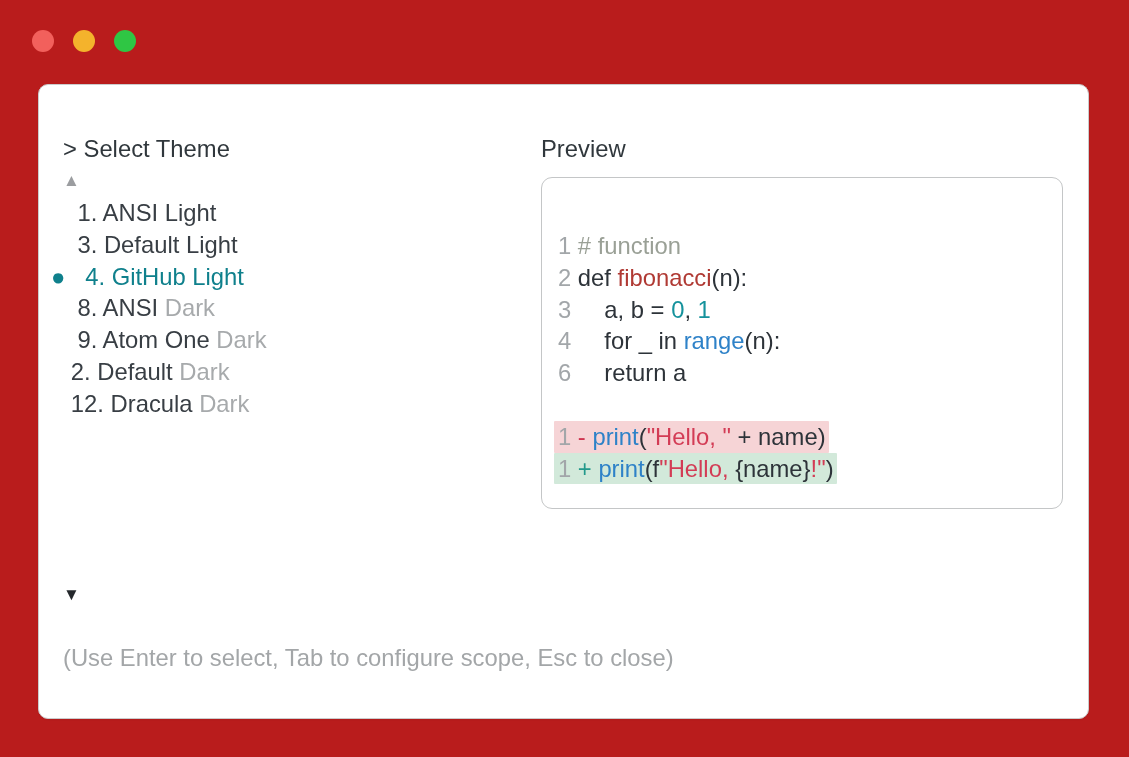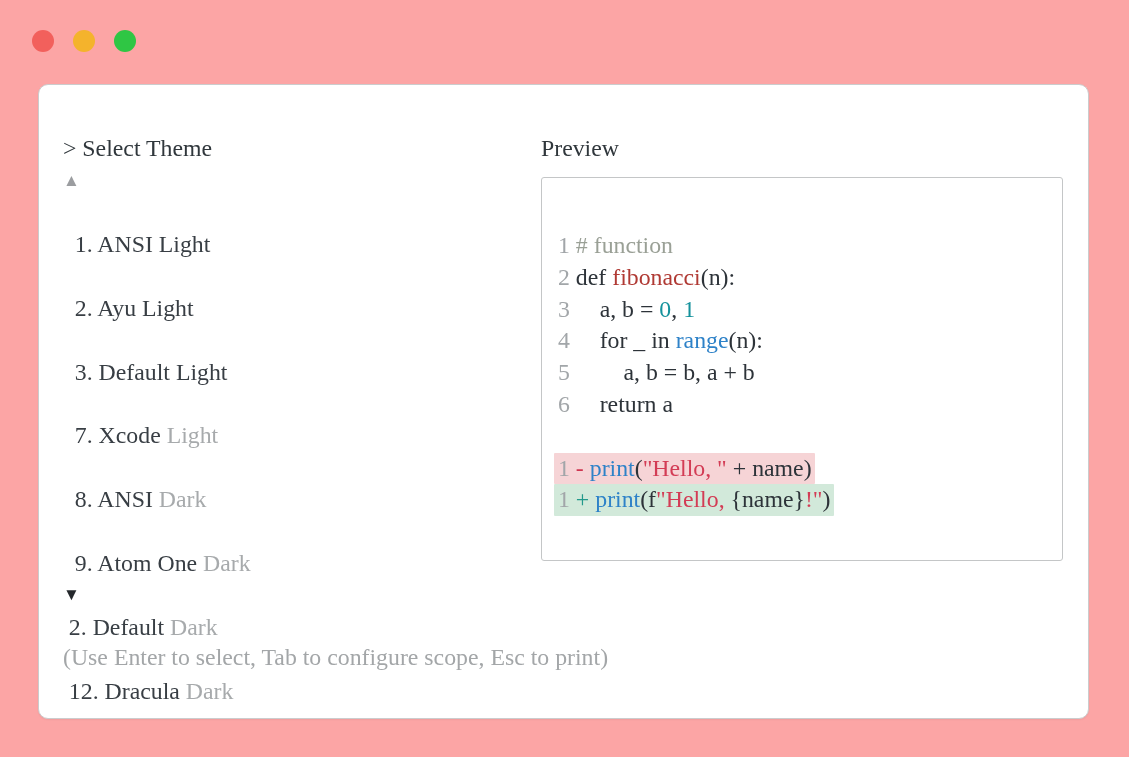--- a/index.html
+++ b/index.html
@@ -1,50 +1,50 @@
 <!DOCTYPE html>
 <html><head>
 <meta charset="utf-8">
 <style>
   * { margin:0; padding:0; box-sizing:border-box; }
   html,body { background:#ffffff; }
   .screen {
-    position:relative; width:1129px; height:757px; background:#fca5a5;
-    font-family:Liberation Serif, serif;
+    position:relative; width:1129px; height:757px; background:#b91c1c;
+    font-family:Liberation Sans, sans-serif;
     font-size:23.8px; line-height:31.8px; color:#333a3f; overflow:hidden;
   }
   .traffic { position:absolute; left:32px; top:30px; display:flex; gap:19px; }
   .light { width:22px; height:22px; border-radius:50%; }
   .light.red    { background:#f2605c; }
   .light.yellow { background:#f4b32c; }
   .light.green  { background:#2fc644; }
 
   .panel {
     position:absolute; left:38px; top:84px; width:1051px; height:635px;
     background:#ffffff; border:1.5px solid #cbcccd; border-radius:10px;
     box-shadow:0 1px 2px rgba(0,0,0,0.05);
   }
   .prompt      { position:absolute; left:24px; top:48px; white-space:pre; color:#30373c; }
   .scroll-up   { position:absolute; left:24px; top:80px;  font-size:17px; line-height:31.8px; color:#9b9da0; cursor:default; }
   .scroll-down { position:absolute; left:24px; top:494px; font-size:17px; line-height:31.8px; color:#24282c; cursor:default; }
   .theme-list  { position:absolute; left:12px; top:112px; }
-  .theme-row   { white-space:pre; height:31.8px; cursor:default;margin-top:32px; }
+  .theme-row   { white-space:pre; height:31.8px; cursor:default; }
   .theme-row .marker    { color:#0f808c; }
   .theme-row .num       { color:#383e44; }
   .theme-row .primary   { color:#383e44; }
   .theme-row .secondary { color:#a7aaac; }
   .theme-row.selected .num,
   .theme-row.selected .primary,
   .theme-row.selected .secondary { color:#0f808c; }
   .hint { position:absolute; left:24px; top:557px; white-space:pre; color:#a3a6a8; }
 
   .preview-title { position:absolute; left:502px; top:48px; white-space:pre; color:#30373c; }
   .preview-box {
-    position:absolute; left:502px; top:92px; width:522px; height:384px;
-    background:#ffffff; border:1.5px solid #c4c6c7; border-radius:3px;
+    position:absolute; left:502px; top:92px; width:522px; height:332px;
+    background:#ffffff; border:1.5px solid #c4c6c7; border-radius:11px;
     padding:52px 0 0 16px; overflow:hidden;
   }
   .code-line { white-space:pre; height:31.8px; }
   .lnum       { color:#a2a6a9; }
   .tk-code    { color:#2d3339; }
   .tk-comment { color:#9aa096; }
   .tk-func    { color:#b03a34; }
   .tk-num     { color:#15929c; }
   .tk-builtin { color:#2e82c8; }
   .tk-string  { color:#d33c55; }
@@ -66,41 +66,39 @@
   </div>
 
   <div class="panel">
 
     <div class="prompt">&gt; Select Theme</div>
 
     <div class="scroll-up">▲</div>
 
     <div class="theme-list" id="theme-list">
         <div class="theme-row"><span class="marker"> </span><span class="num">   1. </span><span class="primary">ANSI Light</span></div>
-        <div class="theme-row"><span class="marker"> </span><span class="num">   2. </span><span class="primary">Ayu Light</span></div>
         <div class="theme-row"><span class="marker"> </span><span class="num">   3. </span><span class="primary">Default Light</span></div>
-        <div class="theme-row"><span class="marker"> </span><span class="num">   7. </span><span class="primary">Xcode</span><span class="secondary"> Light</span></div>
+        <div class="theme-row selected"><span class="marker">●</span><span class="num">   4. </span><span class="primary">GitHub Light</span></div>
         <div class="theme-row"><span class="marker"> </span><span class="num">   8. </span><span class="primary">ANSI</span><span class="secondary"> Dark</span></div>
         <div class="theme-row"><span class="marker"> </span><span class="num">   9. </span><span class="primary">Atom One</span><span class="secondary"> Dark</span></div>
         <div class="theme-row"><span class="marker"> </span><span class="num">  2. </span><span class="primary">Default</span><span class="secondary"> Dark</span></div>
         <div class="theme-row"><span class="marker"> </span><span class="num">  12. </span><span class="primary">Dracula</span><span class="secondary"> Dark</span></div>
       </div>
 
     <div class="scroll-down">▼</div>
 
-    <div class="hint">(Use Enter to select, Tab to configure scope, Esc to print)</div>
+    <div class="hint">(Use Enter to select, Tab to configure scope, Esc to close)</div>
 
     <div class="preview-title">Preview</div>
 
     <div class="preview-box" id="preview-box">
         <div class="code-line"><span class="lnum">1 </span><span class="tk-comment"># function</span></div>
         <div class="code-line"><span class="lnum">2 </span><span class="tk-code">def </span><span class="tk-func">fibonacci</span><span class="tk-code">(n):</span></div>
         <div class="code-line"><span class="lnum">3 </span><span class="tk-code">    a, b = </span><span class="tk-num">0</span><span class="tk-code">, </span><span class="tk-num">1</span></div>
         <div class="code-line"><span class="lnum">4 </span><span class="tk-code">    for _ in </span><span class="tk-builtin">range</span><span class="tk-code">(n):</span></div>
-        <div class="code-line"><span class="lnum">5 </span><span class="tk-code">        a, b = b, a + b</span></div>
         <div class="code-line"><span class="lnum">6 </span><span class="tk-code">    return a</span></div>
         <div class="code-line"><span class="lnum"> </span></div>
         <div class="code-line"><span class="band removed"><span class="lnum">1 </span><span class="tk-minus">- </span><span class="tk-builtin">print</span><span class="tk-code">(</span><span class="tk-string">"Hello, "</span><span class="tk-code"> + name)</span></span></div>
         <div class="code-line"><span class="band added"><span class="lnum">1 </span><span class="tk-plus">+ </span><span class="tk-builtin">print</span><span class="tk-code">(f</span><span class="tk-string">"Hello, </span><span class="tk-code">{name}</span><span class="tk-string">!"</span><span class="tk-code">)</span></span></div>
       </div>
 
   </div>
 </div>
 
 </body></html>

